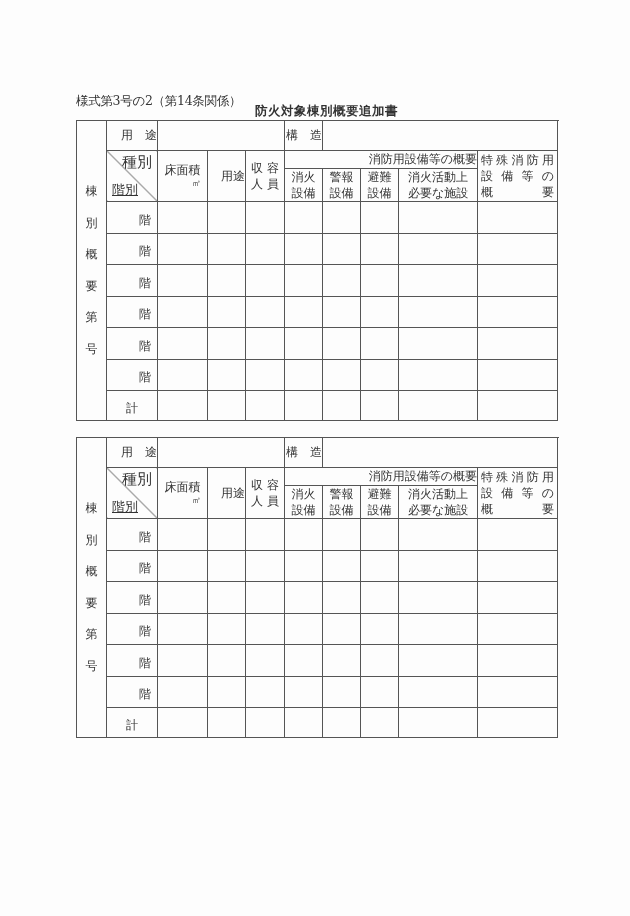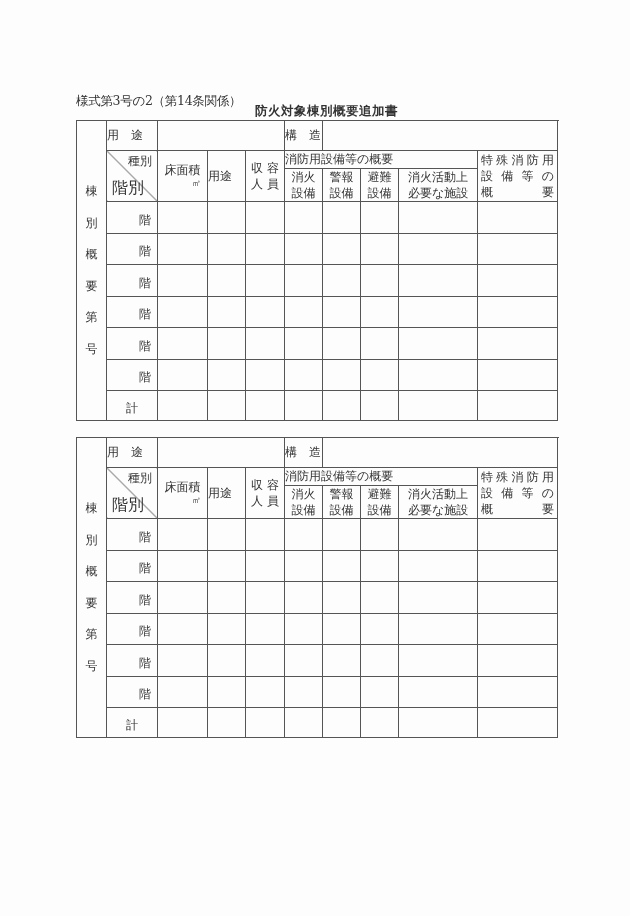--- a/index.html
+++ b/index.html
@@ -3,28 +3,28 @@
 <meta charset="utf-8">
 <style>
   html, body { margin:0; padding:0; background:#fdfdfd; }
   body { width:630px; height:916px; position:relative; overflow:hidden;
          font-family:"DejaVu Serif","Liberation Serif",serif; color:#333; }
   .form-label { position:absolute; left:76px; top:83px; font-size:12.5px; letter-spacing:-0.3px;margin-top:10px; }
   .doc-title { position:absolute; left:255px; top:103px; font-size:12.5px; letter-spacing:0.5px;font-weight:bold; }
   .sheet { position:absolute; left:76px; width:481px; }
   table.grid { border-collapse:collapse; table-layout:fixed; width:481px; }
   table.grid td { border:1px solid #555; padding:0; font-size:12px; vertical-align:middle; position:relative; }
-  .c-center { text-align:left; }
+  .c-center { text-align:right; }
   .kanji-col { text-align:center; line-height:1; }
   .kanji-col span { display:block; height:31.5px; line-height:31.5px; font-size:12px; }
   .floor-label { text-align:right; padding-right:6px !important; vertical-align:bottom !important; padding-bottom:4px !important; font-size:12px; }
   .total-label { text-align:center; vertical-align:bottom !important; padding-bottom:3px !important; }
   .diag { background:linear-gradient(to top right, transparent calc(50% - 0.6px), #555 50%, transparent calc(50% + 0.6px)); }
-  .diag .tr { position:absolute; right:5px; top:2px; font-size:12px; }
-  .diag .bl { position:absolute; left:5px; bottom:2px; font-size:16px; }
+  .diag .tr { position:absolute; right:5px; top:2px; font-size:15px; }
+  .diag .bl { position:absolute; left:5px; bottom:2px; font-size:13px;text-decoration:underline; }
   .area-head { line-height:1.3; text-align:center; }
   .area-head .unit { display:block; text-align:right; padding-right:6px; font-size:9px; }
   .two-line { line-height:1.35; text-align:center; font-size:12px; }
   .special { font-size:12px; line-height:1.35; padding:0 3px !important; }
   .special div { display:flex; justify-content:space-between; }
 </style>
 </head>
 <body>
 
 <div class="form-label">様式第3号の2（第14条関係）</div>

